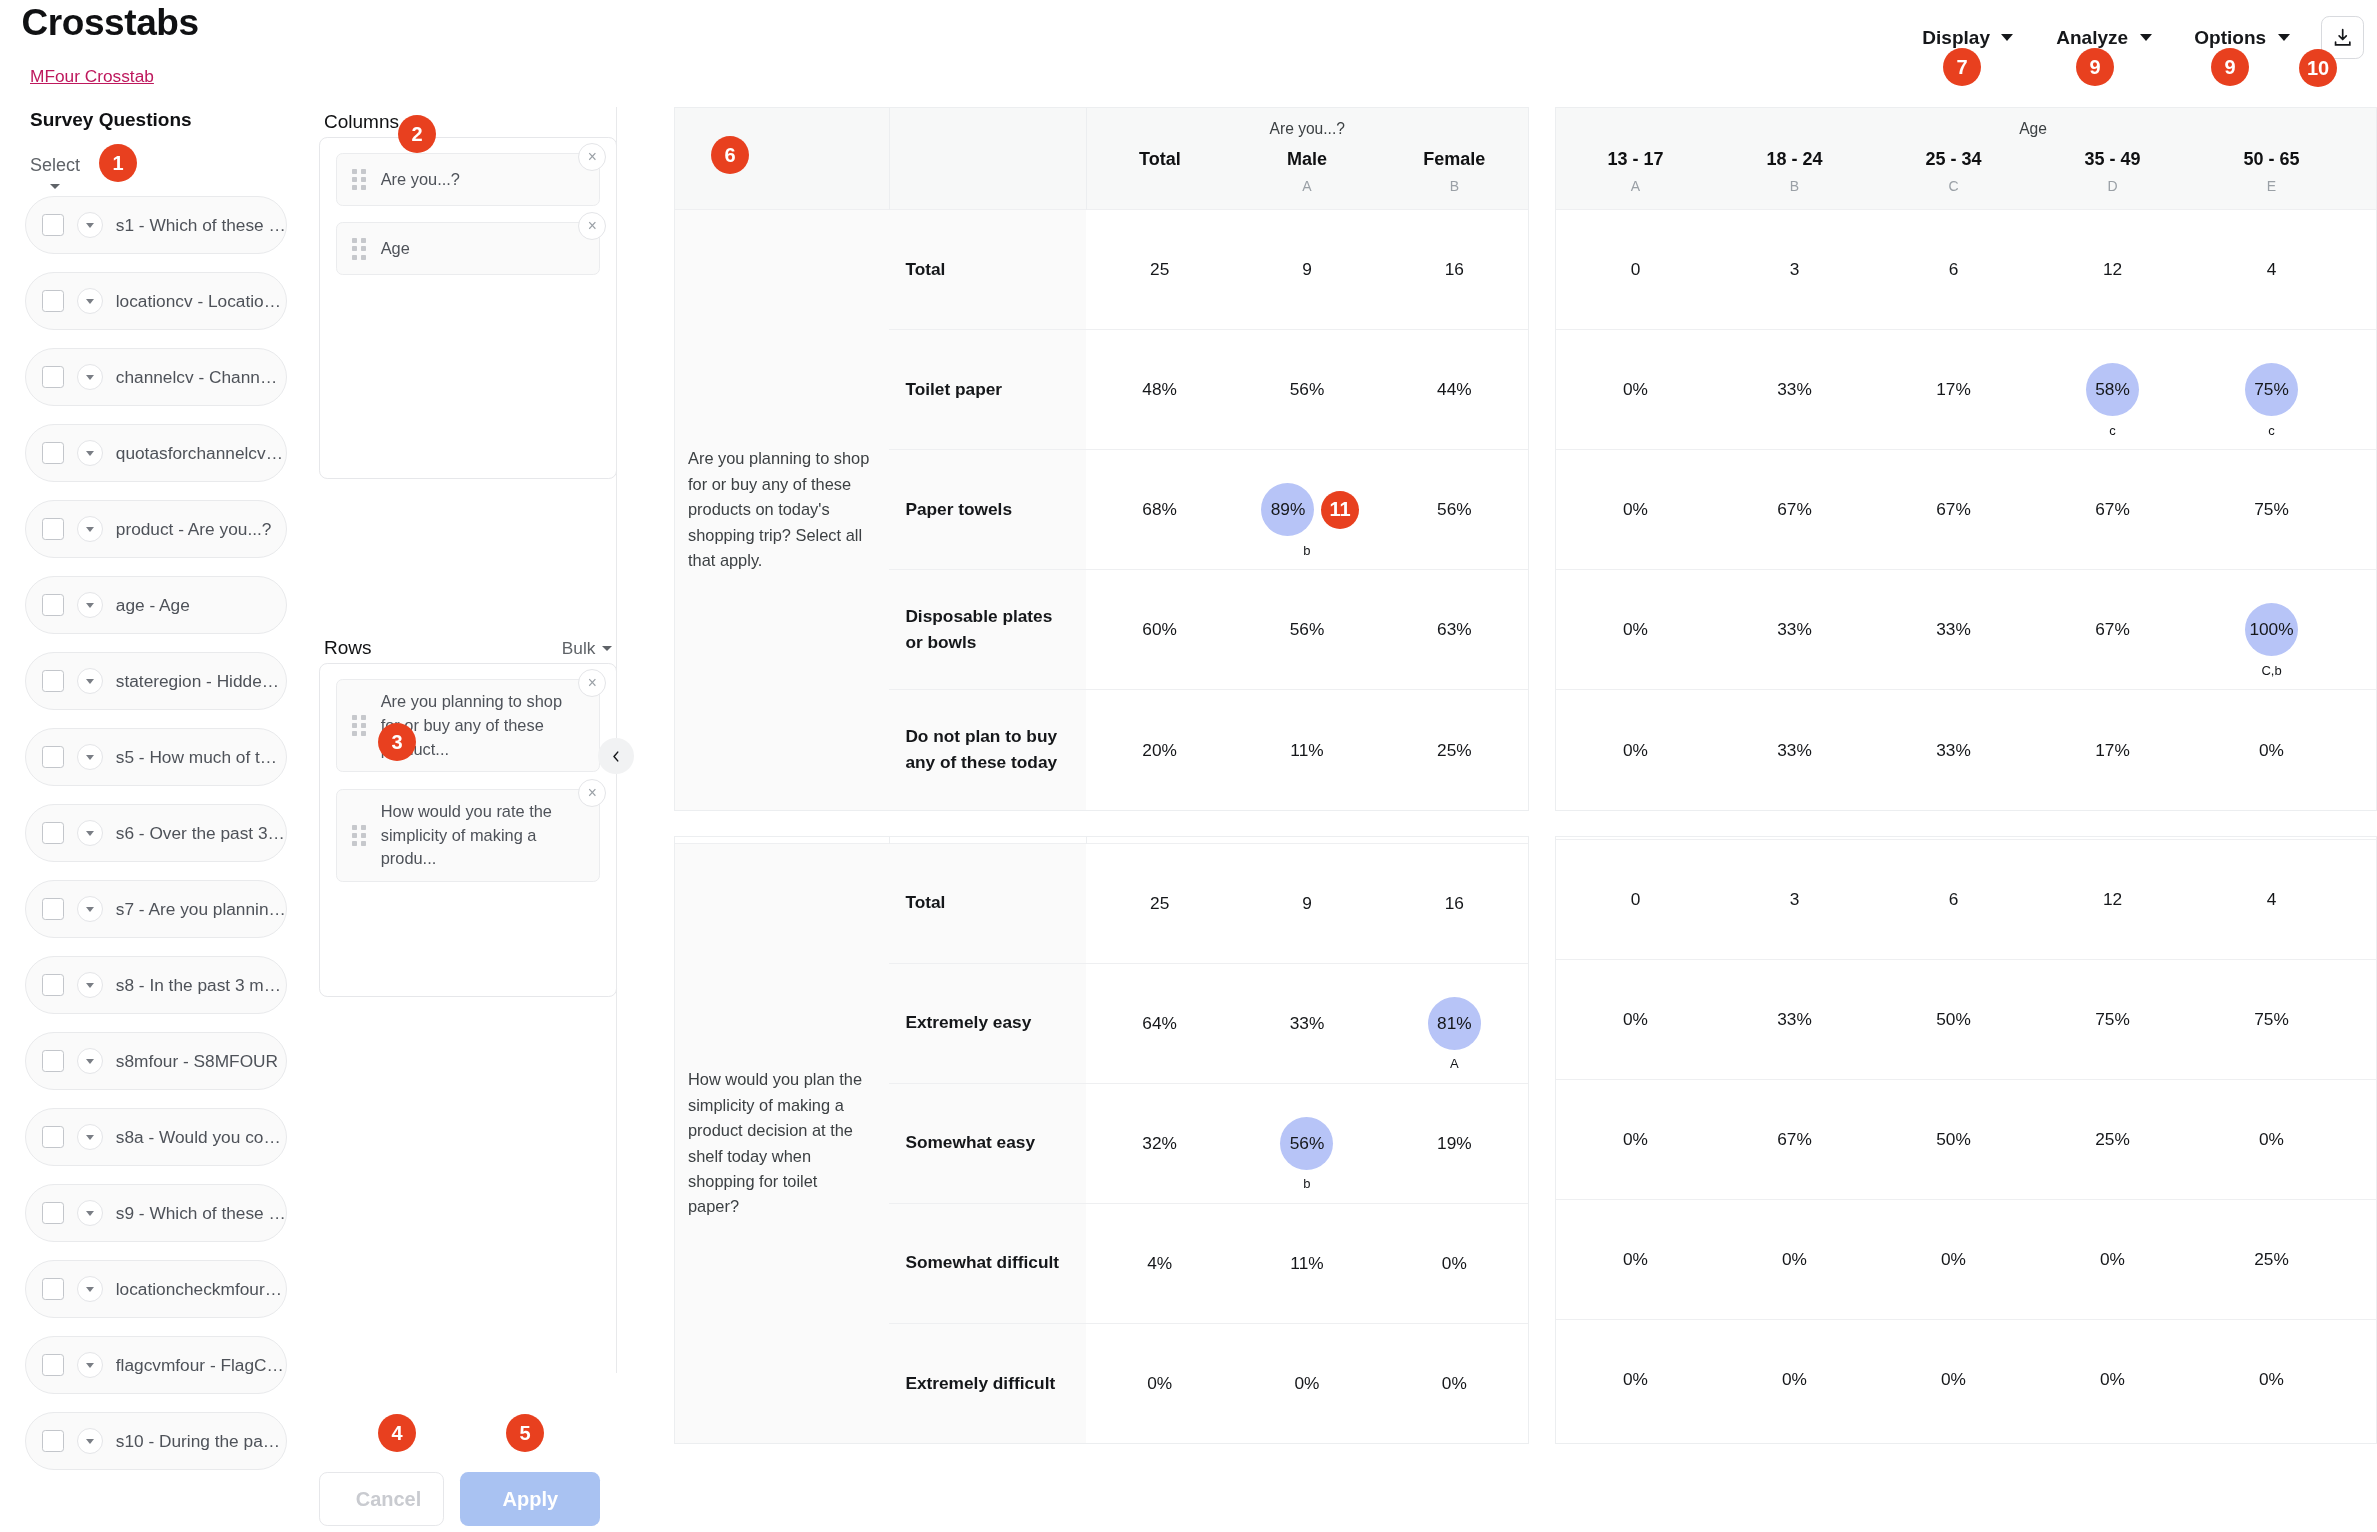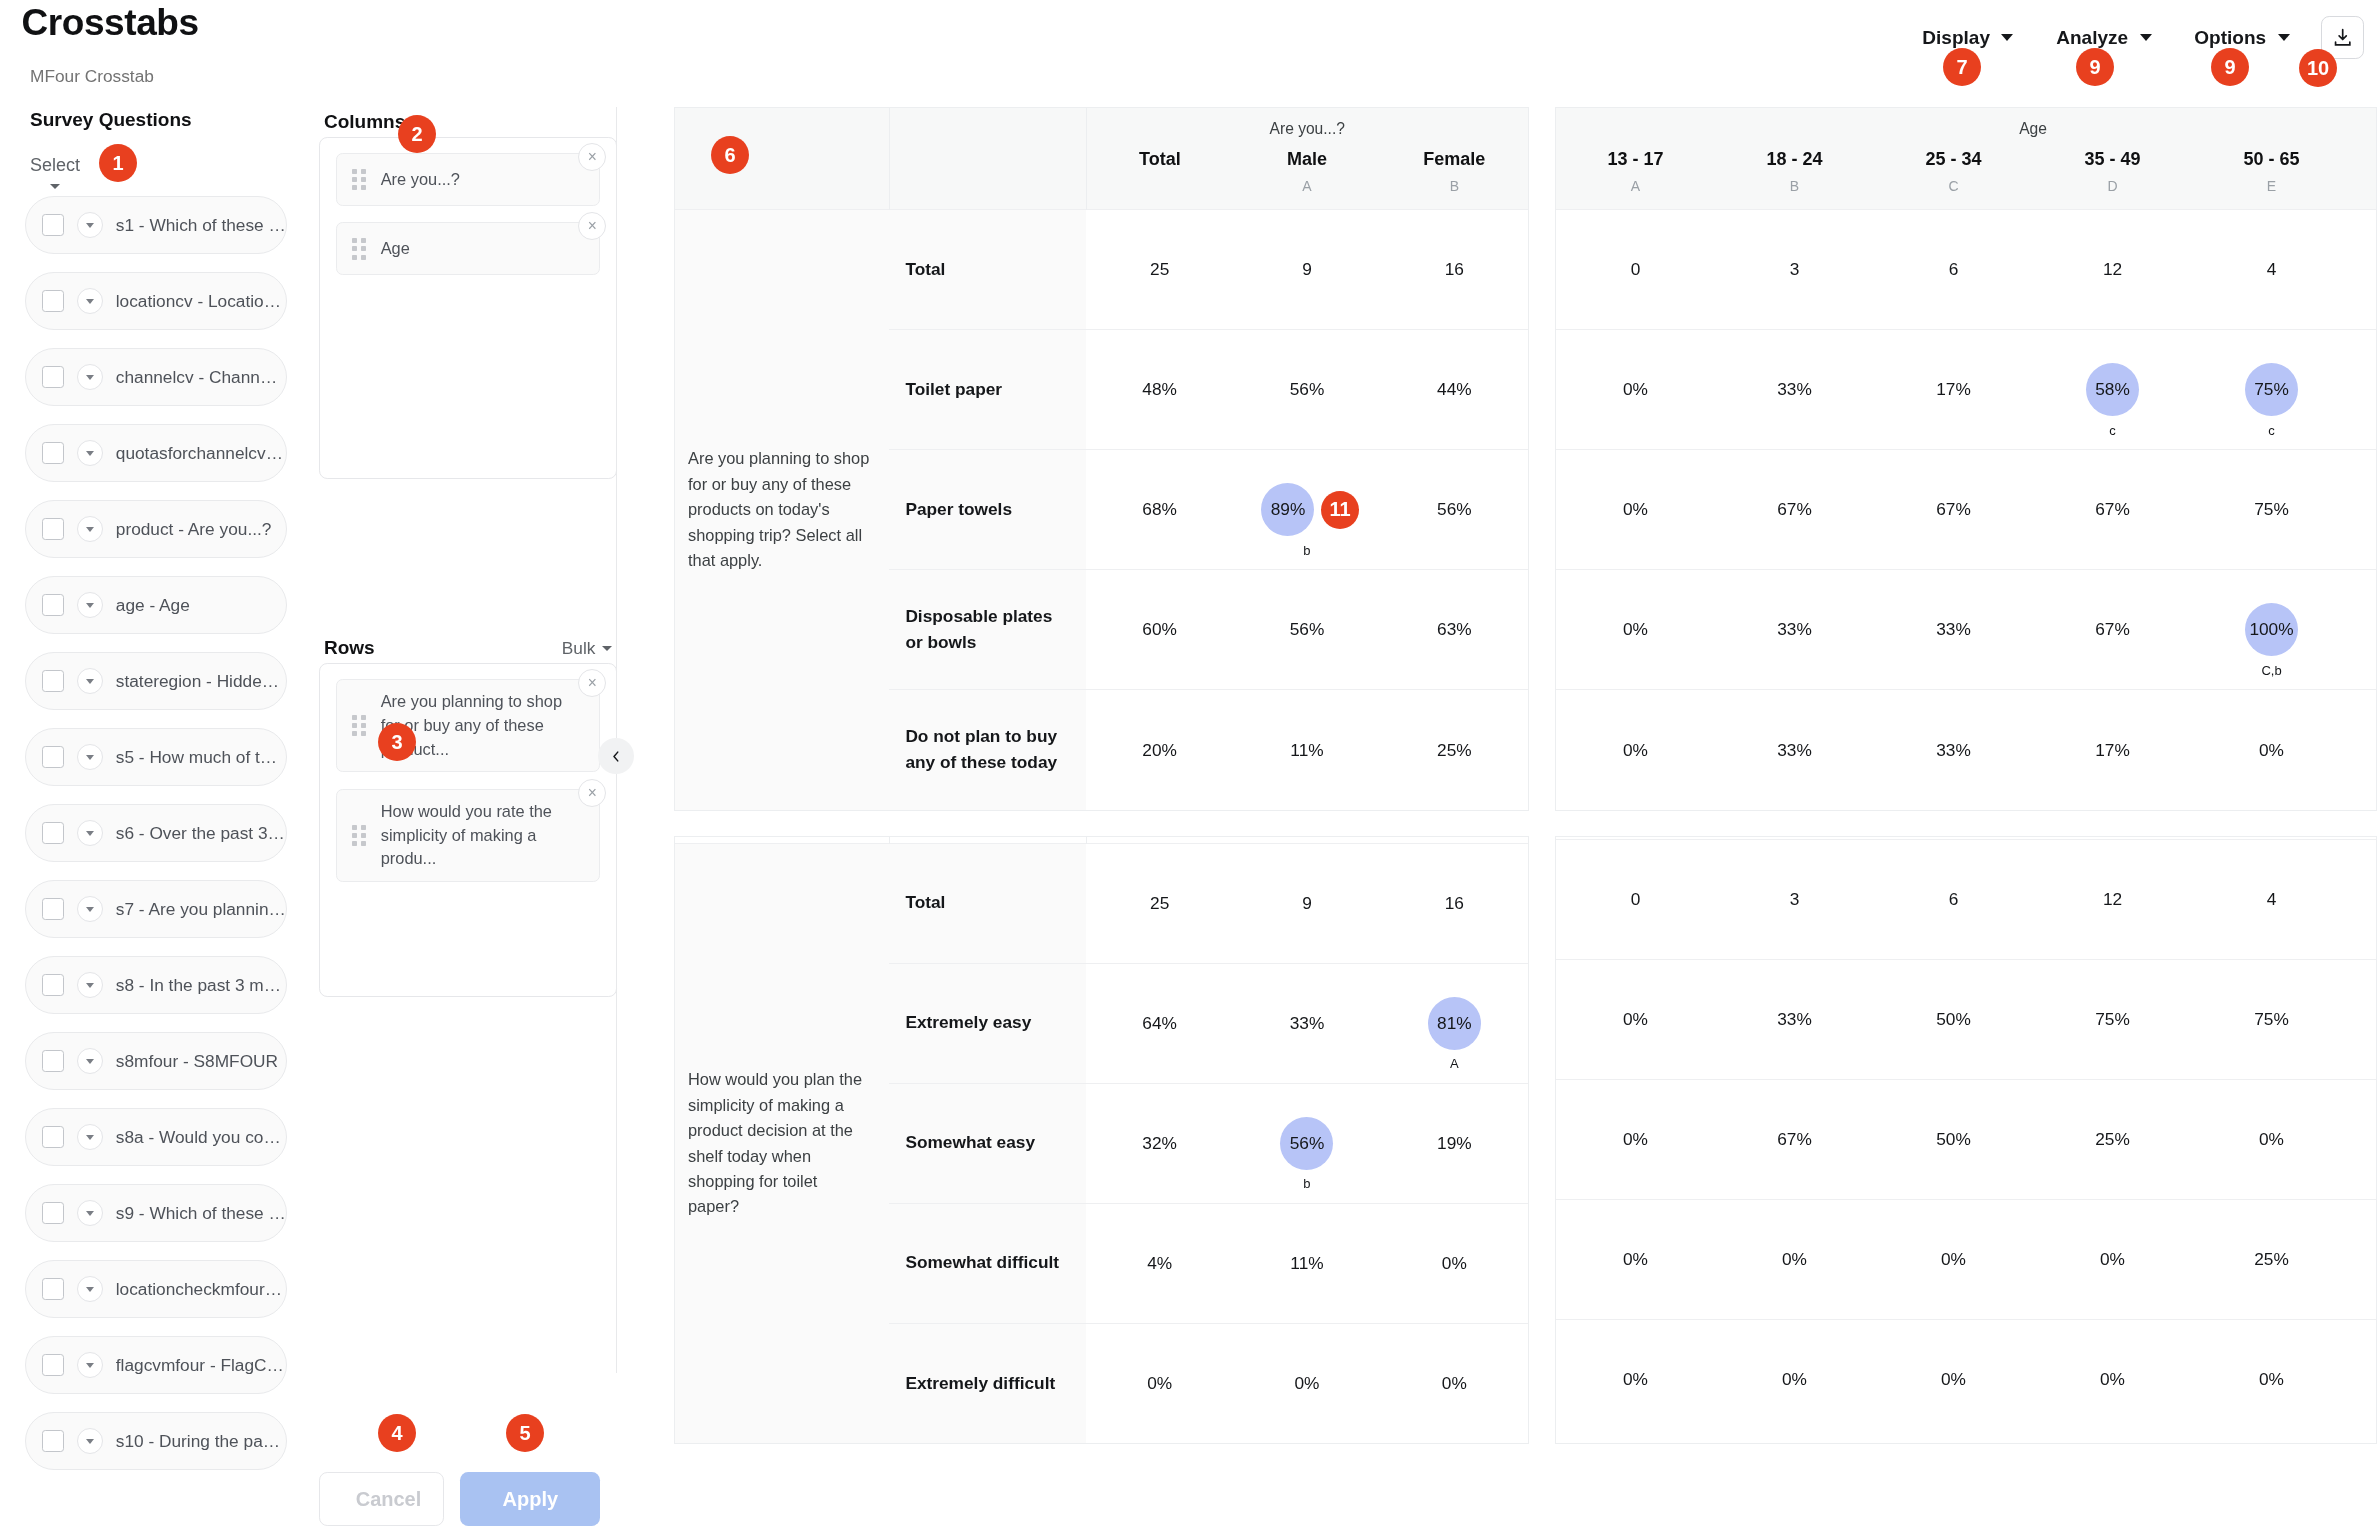--- a/index.html
+++ b/index.html
@@ -13,21 +13,21 @@
     position: relative;
   }
 
   
   #app-title {
     position:absolute; left:21.4px; top:1.6px;
     font-size:37px; font-weight:700; letter-spacing:-0.4px; color:#101113;
   }
   #app-subtitle {
     position:absolute; left:30px; top:66px;
-    font-size:17.3px; color:#737373; font-weight:400;
+    font-size:17.3px; color:#be185d; font-weight:400;text-decoration:underline;
   }
 
   
   #toolbar { position:absolute; right:13px; top:16.4px; display:flex; align-items:center; gap:0px;text-align:center; }
   .tb-menu {
     display:flex; align-items:center; gap:11.5px;
     font-size:19px; font-weight:700; color:#15171a;
     padding:5px 21.4px; cursor:pointer; position:relative;
   }
   .caret { width:0;height:0;border-left:6.6px solid transparent;border-right:6.6px solid transparent;border-top:7.4px solid #15171a; display:inline-block; }
@@ -57,21 +57,21 @@
   .q-exp {
     width:26px;height:26px;border:0.8px solid #e4e5e8;border-radius:50%;background:#fff;
     display:flex;align-items:center;justify-content:center;flex:0 0 auto;cursor:pointer;
   }
   .chev { width:0;height:0;border-left:4.1px solid transparent;border-right:4.1px solid transparent;border-top:5px solid #7a7e85;}
   .q-label { font-size:17.3px; color:#4e5259; white-space:nowrap; overflow:hidden; text-overflow:ellipsis; }
 
   
   #builder { position:absolute; left:319px; top:107px; width:298px; height:1425px; }
   .panel-head { display:flex; align-items:center; justify-content:space-between; padding:0 5px 0 5px; height:30px; }
-  .panel-title { font-size:19px; font-weight:700; color:#101113; }
+  .panel-title { font-size:19px; font-weight:400; color:#101113; }
   #bulk-dd { font-size:17.3px; color:#5f6368; display:flex; align-items:center; gap:6.6px; cursor:pointer;}
   .dropzone {
     border:0.8px solid #e6e7ea; border-radius:8.2px; background:#fff; padding:15px 16.4px 15px 16.4px;
     display:flex; flex-direction:column; gap:16.4px;
   }
   #cols-zone { height:342px; }
   #rows-zone { height:334px; }
   .chip-wrap { position:relative; }
   .chip {
     border:0.8px solid #ebecee; border-radius:6.6px; background:#fafafa;

